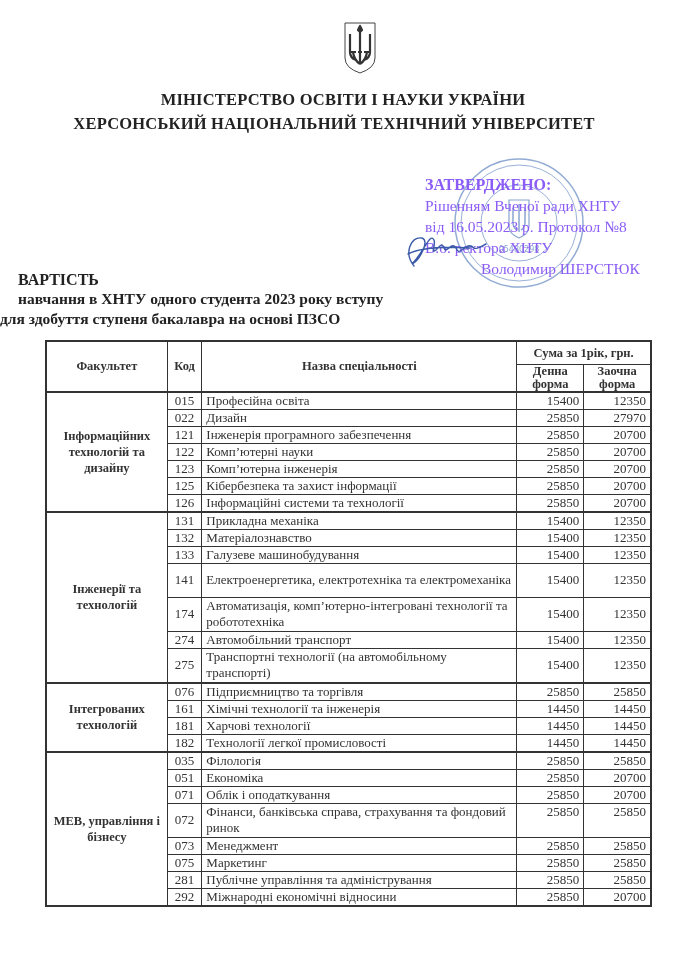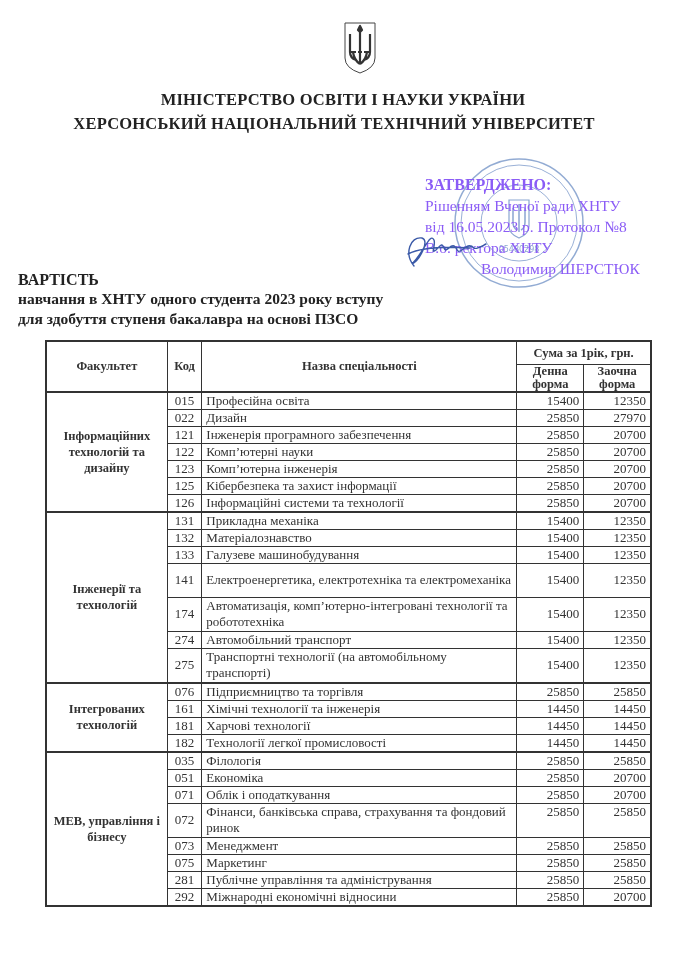--- a/index.html
+++ b/index.html
@@ -9,21 +9,21 @@
   .hdr { position:absolute; left:0; width:656px; text-align:center; font-weight:bold; font-size:16.5px; letter-spacing:0.2px; color:#222; }
   .hdr1 { top:90px; padding-left:30px; box-sizing:border-box; }
   .hdr2 { top:114px; padding-left:12px; box-sizing:border-box; }
   .approve { position:absolute; left:425px; top:150px; font-size:15.5px; line-height:21px; color:#8b5cf6;margin-top:24px; }
   .approve .t { font-weight:bold; font-size:16px; }
   .stamp { position:absolute; left:452px; top:156px; width:134px; height:134px; }
   .sign { position:absolute; left:400px; top:224px; width:90px; height:52px; }
   .title { position:absolute; left:0; width:580px; text-align:left; font-weight:bold; color:#222; }
   .title1 { top:271px; font-size:16px; padding-left:18px; box-sizing:border-box; }
   .title2 { top:290px; font-size:15.5px; padding-left:18px; box-sizing:border-box; }
-  .title3 { top:310px; font-size:15.5px; padding-left:18px; box-sizing:border-box; }
+  .title3 { top:310px; font-size:15.5px; box-sizing:border-box; }
   table.fees { position:absolute; left:45px; top:340px; width:607px; border-collapse:collapse;
                font-size:13px; color:#333; table-layout:fixed; }
   table.fees td, table.fees th { border:1px solid #333; padding:0 4px; line-height:16px; }
   table.fees th { font-weight:bold; font-size:12.5px; text-align:center; }
   .c-fac { width:112px; } .c-code { width:32px; } .c-name { width:291px; } .c-day { width:62px; } .c-ext { width:62px; }
   td.code { text-align:center; }
   td.num { text-align:right; }
   td.name { text-align:left; padding-left:5px; }
   td.fac { text-align:center; font-weight:bold; font-size:12.5px; line-height:16px; }
   tr.r1 td { height:16px; }

